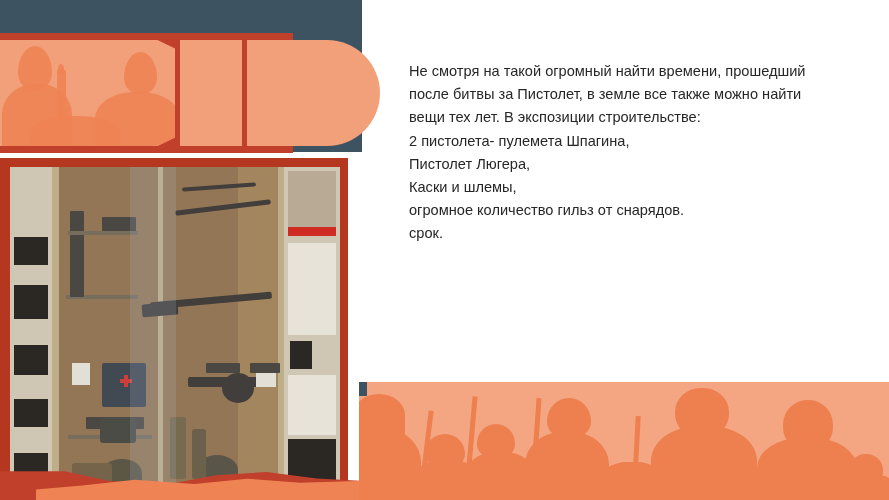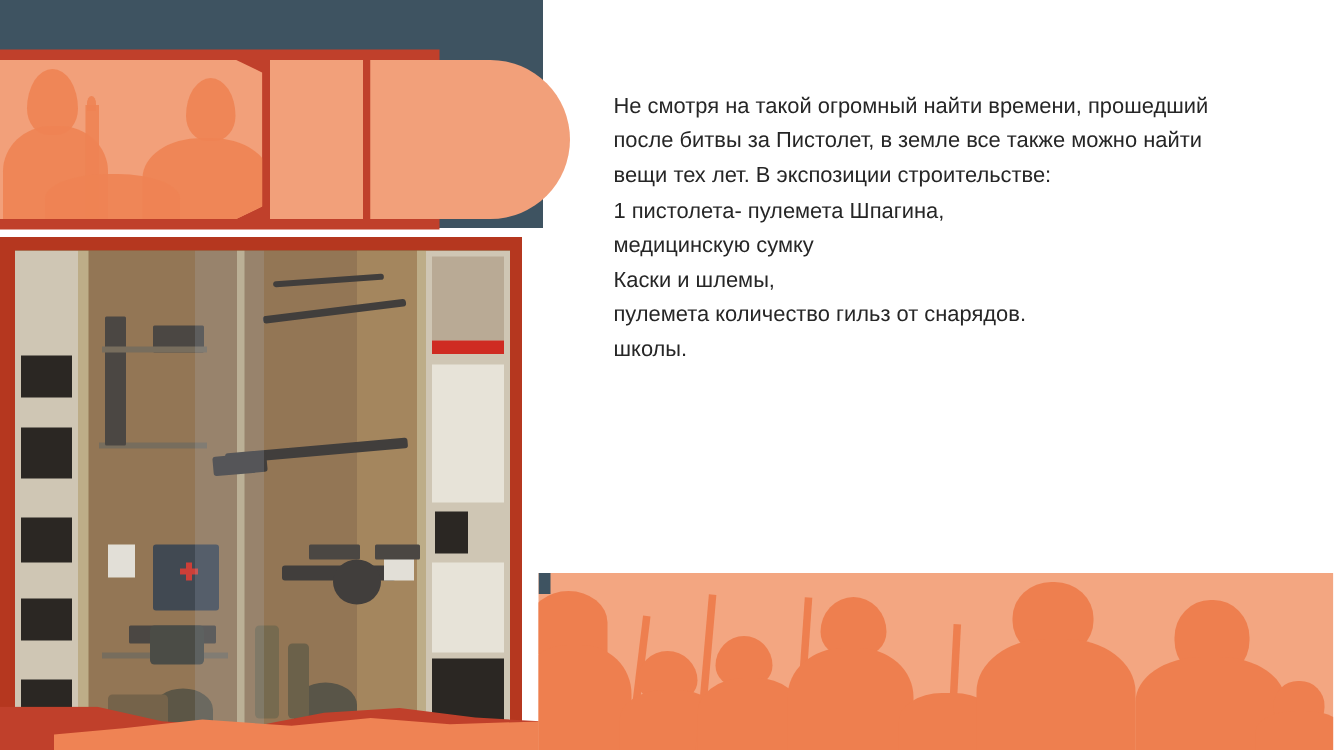--- a/index.html
+++ b/index.html
@@ -180,20 +180,20 @@
 
     <div class="sb sb-head" style="left:490px;top:72px;width:34px;height:34px;border-radius:48%;"></div>
     <div class="sb sb-body" style="left:478px;top:92px;width:60px;height:32px;"></div>
 
   </div>
 
   <div id="body-text" style="position:absolute;left:409px;top:60px;width:425px;color:#262626;font-size:14.6px;line-height:23.2px;">
       <div class="body-line">Не смотря на такой огромный найти времени, прошедший</div>
       <div class="body-line">после битвы за Пистолет, в земле все также можно найти</div>
       <div class="body-line">вещи тех лет. В экспозиции строительстве:</div>
-      <div class="body-line">1 пистолета- пулемета Шпагина,</div>
-      <div class="body-line">медицинскую сумку</div>
+      <div class="body-line">2 пистолета- пулемета Шпагина,</div>
+      <div class="body-line">Пистолет Люгера,</div>
       <div class="body-line">Каски и шлемы,</div>
-      <div class="body-line">пулемета количество гильз от снарядов.</div>
-      <div class="body-line">школы.</div>
+      <div class="body-line">огромное количество гильз от снарядов.</div>
+      <div class="body-line">срок.</div>
     </div>
 
 </div>
 
 </body></html>

